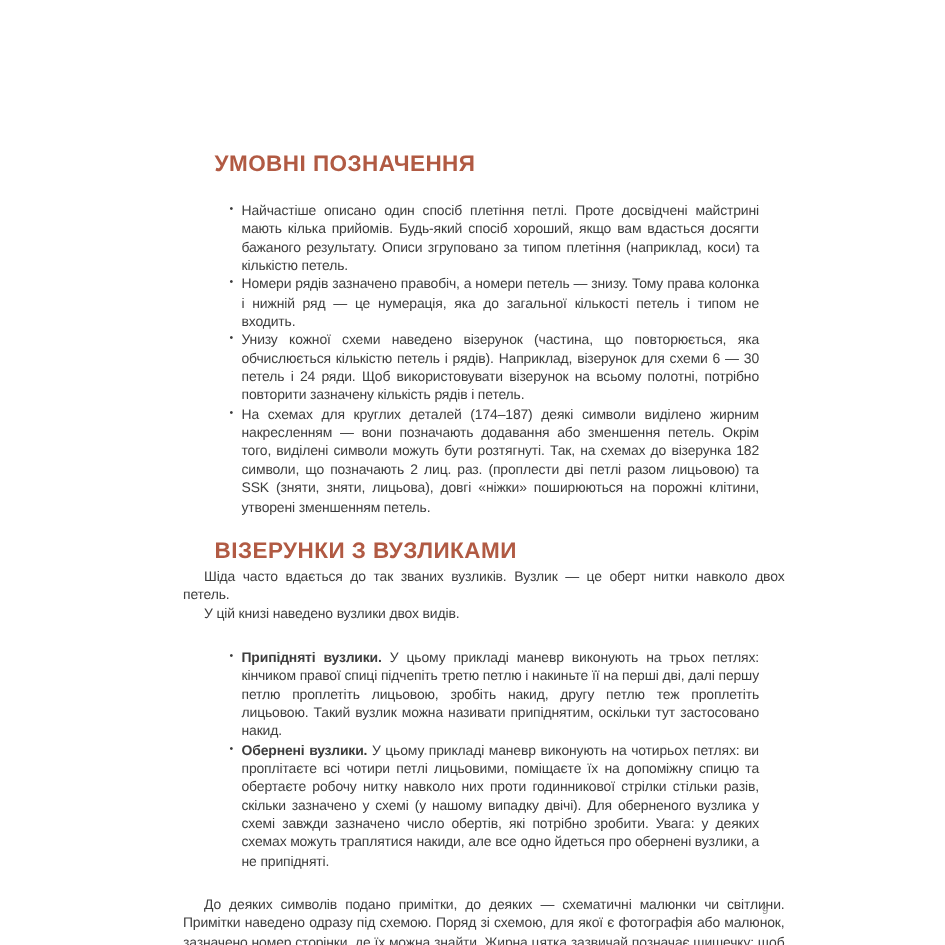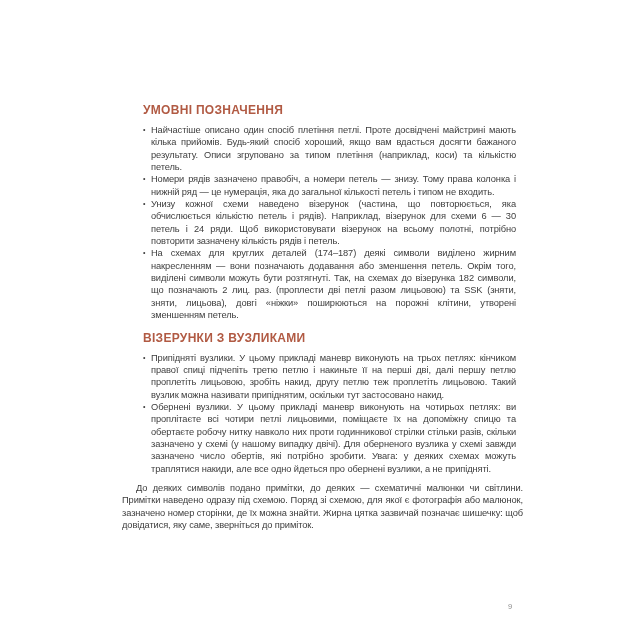--- a/index.html
+++ b/index.html
@@ -24,33 +24,33 @@
     position: absolute;
     left: 122px;
     top: 103px;
     width: 401px;
     font-size: 9.3px;
     line-height: 12.35px;
     letter-spacing: -0.1px;
   }
   .sec-heading {
     margin: 0 0 2px 21px;
-    font-size: 12px;
+    font-size: 15px;
     line-height: 14px;
     font-weight: 700;
     color: #b15a43;
     letter-spacing: 0.3px;
   }
   .sec-heading.second {
     margin-top: 9px;
     margin-bottom: 3px;
   }
   ul.blist {
     list-style: none;
-    margin: 7px;
+    margin: 17px;
     padding: 0;
   }
   ul.blist li {
     position: relative;
     padding-left: 22px;
     text-align: justify;
   }
   ul.blist li .marker {
     position: absolute;
     left: 14px;
@@ -58,21 +58,21 @@
     font-size: 7px;
     line-height: 12.35px;
     color: #3d3d3d;
   }
   p.body-p {
     margin: 0;
     text-indent: 14px;
     text-align: justify;
   }
   .lead {
-    font-weight: 400;
+    font-weight: 700;
   }
   .page-number {
     position: absolute;
     left: 508px;
     top: 602px;
     font-size: 7.5px;
     color: #8c8c8c;
   }
 </style>
 </head>
@@ -98,20 +98,22 @@
         <span>Унизу кожної схеми наведено візерунок (частина, що повторюється, яка обчислюється кількістю петель і рядів). Наприклад, візерунок для схеми 6 — 30 петель і 24 ряди. Щоб використовувати візерунок на всьому полотні, потрібно повторити зазначену кількість рядів і петель.</span>
       </li>
       <li>
         <span class="marker">•</span>
         <span>На схемах для круглих деталей (174–187) деякі символи виділено жирним накресленням — вони позначають додавання або зменшення петель. Окрім того, виділені символи можуть бути розтягнуті. Так, на схемах до візерунка 182 символи, що позначають 2 лиц. раз. (проплести дві петлі разом лицьовою) та SSK (зняти, зняти, лицьова), довгі «ніжки» поширюються на порожні клітини, утворені зменшенням петель.</span>
       </li>
     </ul>
 
     <div class="sec-heading second">ВІЗЕРУНКИ З ВУЗЛИКАМИ</div>
 
+    <p class="body-p">Шіда часто вдається до так званих вузликів. Вузлик — це оберт нитки навколо двох петель.</p>
+    <p class="body-p">У цій книзі наведено вузлики двох видів.</p>
 
     <ul class="blist">
       <li>
         <span class="marker">•</span>
         <span class="lead">Припідняті вузлики.</span><span> У цьому прикладі маневр виконують на трьох петлях: кінчиком правої спиці підчепіть третю петлю і накиньте її на перші дві, далі першу петлю проплетіть лицьовою, зробіть накид, другу петлю теж проплетіть лицьовою. Такий вузлик можна називати припіднятим, оскільки тут застосовано накид.</span>
       </li>
       <li>
         <span class="marker">•</span>
         <span class="lead">Обернені вузлики.</span><span> У цьому прикладі маневр виконують на чотирьох петлях: ви проплітаєте всі чотири петлі лицьовими, поміщаєте їх на допоміжну спицю та обертаєте робочу нитку навколо них проти годинникової стрілки стільки разів, скільки зазначено у схемі (у нашому випадку двічі). Для оберненого вузлика у схемі завжди зазначено число обертів, які потрібно зробити. Увага: у деяких схемах можуть траплятися накиди, але все одно йдеться про обернені вузлики, а не припідняті.</span>
       </li>

